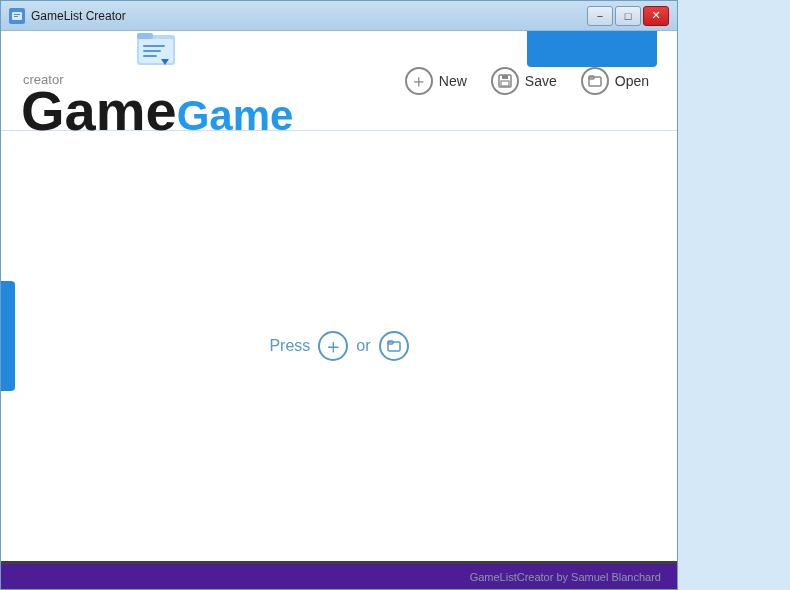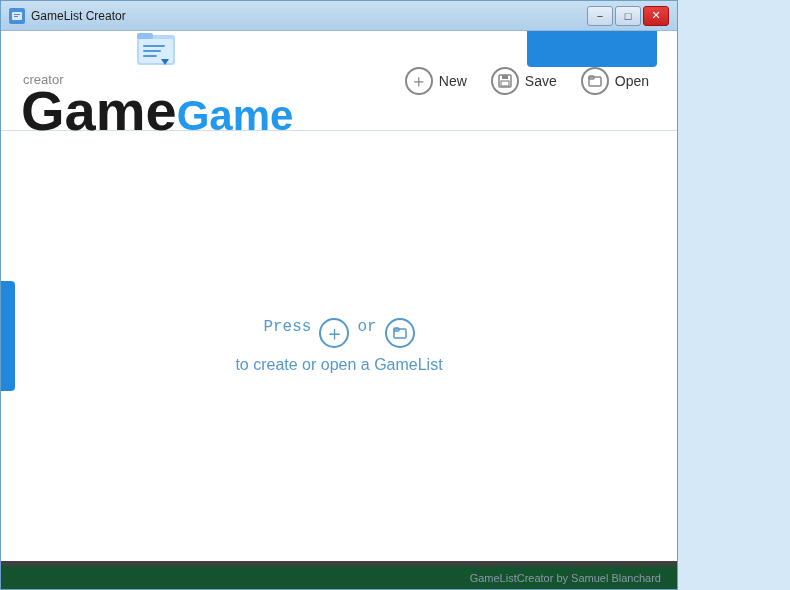--- a/index.html
+++ b/index.html
@@ -217,25 +217,24 @@
     
     .hint-area {
       display: flex;
       flex-direction: column;
       align-items: center;
       gap: 8px;
     }
 
     .hint-line1 {
       display: flex;
-      align-items: flex-start;
+      align-items: center;
       gap: 8px;
       font-size: 16px;
       color: #5599cc;
-      font-family: Liberation Mono, monospace;
     }
 
     .hint-line2 {
       font-size: 16px;
       color: #5599cc;
     }
 
     .hint-circle {
       width: 30px;
       height: 30px;
@@ -244,22 +243,22 @@
       display: flex;
       align-items: center;
       justify-content: center;
       font-size: 20px;
       color: #5599cc;
     }
 
     
     .footer {
       height: 28px;
-      background: #14532d;
-      border-top: 5px solid #404040;
+      background: #4c1d95;
+      border-top: 3px solid #404040;
       display: flex;
       align-items: center;
       justify-content: flex-end;
       padding: 0 16px;
       flex-shrink: 0;
     }
 
     .footer-text {
       font-size: 11px;
       color: #8899aa;
@@ -350,21 +349,20 @@
         <span>Press</span>
         <div class="hint-circle">＋</div>
         <span>or</span>
         <div class="hint-circle">
           <svg width="16" height="16" viewBox="0 0 16 16">
             <rect x="2" y="4" width="12" height="9" rx="1" fill="none" stroke="#5599cc" stroke-width="1.5"></rect>
             <rect x="2" y="3" width="5" height="3" rx="1" fill="none" stroke="#5599cc" stroke-width="1.5"></rect>
           </svg>
         </div>
       </div>
-      <div class="hint-line2">to create or open a GameList</div>
     </div>
   </div>
 
   <div class="footer">
     <span class="footer-text">GameListCreator by Samuel Blanchard</span>
   </div>
 
 </div>
 
 </body></html>

